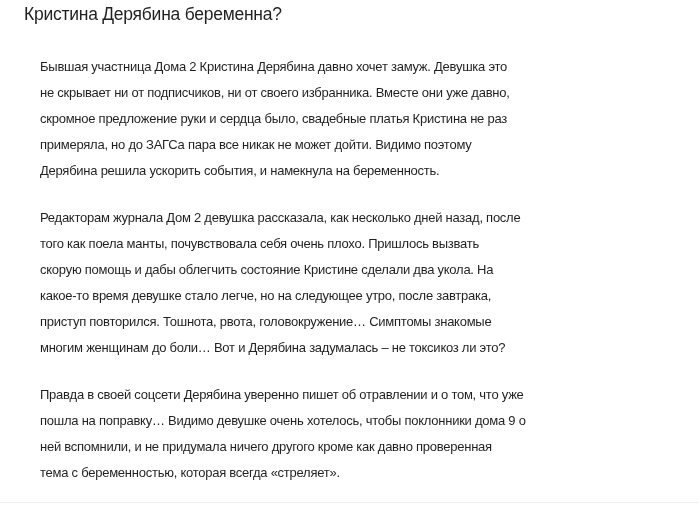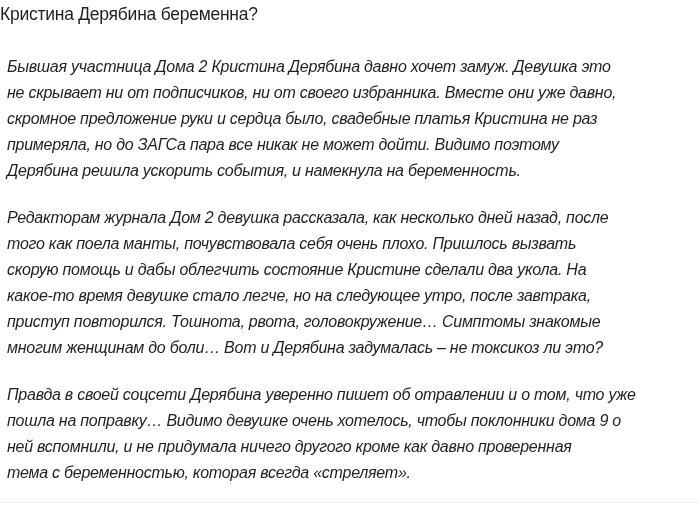--- a/index.html
+++ b/index.html
@@ -11,37 +11,36 @@
     height: 505px;
     background: #ffffff;
     overflow: hidden;
     position: relative;
     font-family: "Liberation Sans", "DejaVu Sans", sans-serif;
     color: #1f2021;
   }
   .article {
     position: relative;
     z-index: 1;
-    padding: 2px 4px 0 0;
+    padding: 2px 4px 0 24px;
   }
   .article-title {
     font-size: 17.5px;
     font-weight: 400;
     line-height: 24px;
     letter-spacing: -0.25px;
     margin: 0 0 28px 0;
     white-space: pre;
   }
   .para {
-    font-size: 16px;
+    font-size: 13px;
     line-height: 26px;
     letter-spacing: -0.25px;
-    margin: 0 0 21px 7px;
+    margin: 0 0 21px 16px;
     white-space: pre;
-    font-style: italic;
   }
   .bottom-divider {
     position: absolute;
     left: 0;
     top: 502px;
     width: 699px;
     height: 1px;
     background: #ededed;
     z-index: 0;
   }

